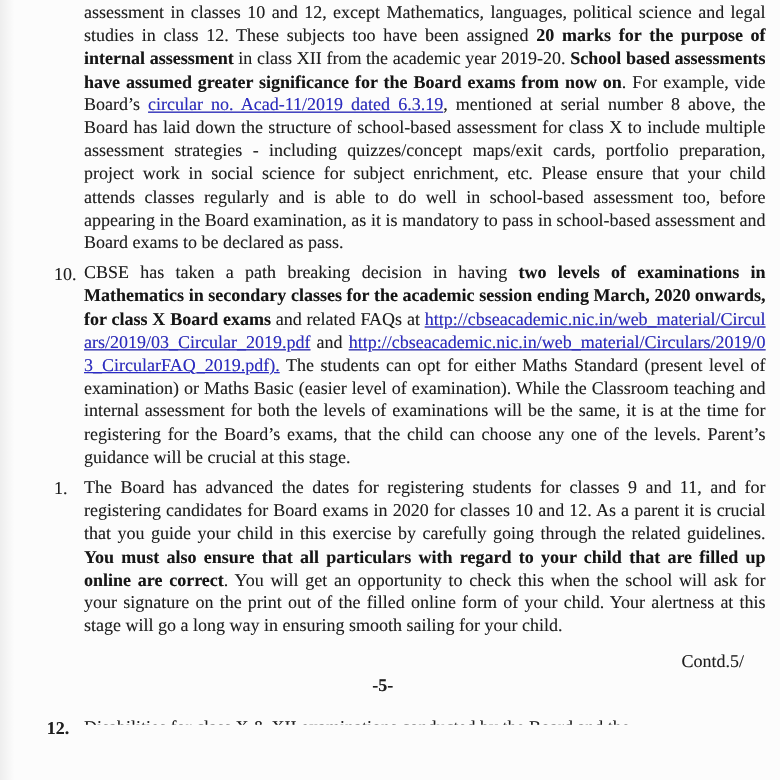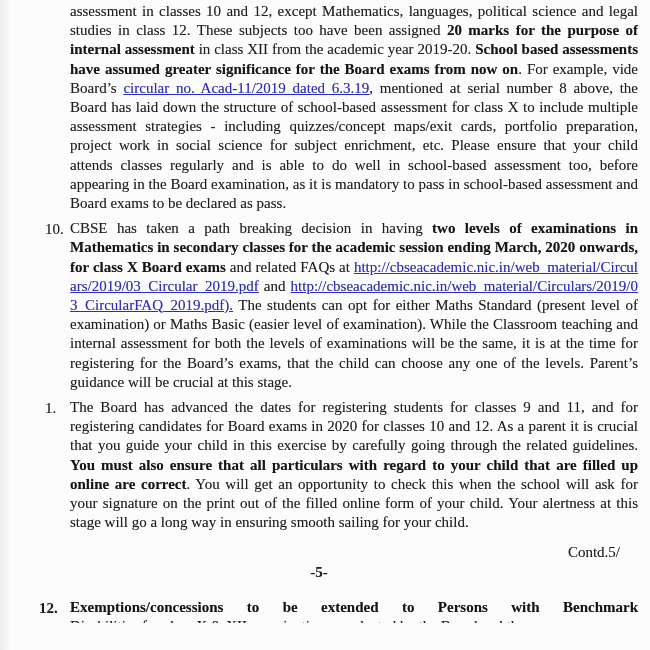--- a/index.html
+++ b/index.html
@@ -89,17 +89,16 @@
     <span class="num">1.</span>
     <p class="para"><span>The Board has advanced the dates for registering students for classes 9 and 11, and for registering candidates for Board exams in 2020 for classes 10 and 12. As a parent it is crucial that you guide your child in this exercise by carefully going through the related guidelines. </span><span class="b">You must also ensure that all particulars with regard to your child that are filled up online are correct</span><span>. You will get an opportunity to check this when the school will ask for your signature on the print out of the filled online form of your child. Your alertness at this stage will go a long way in ensuring smooth sailing for your child.</span></p>
   </div>
 
   <div class="contd">Contd.5/</div>
 
   <div class="pageno">-5-</div>
 
   <div class="item" style="margin-top:16px;">
     <span class="num num-12">12.</span>
-    <p class="para force-justify"><span class="b">Exemptions/concessions to be extended to Persons with Benchmark</span></p>
     <div class="partial-line">Disabilities for class X &amp; XII examinations conducted by the Board and the</div>
   </div>
 
 </div>
 
 </body></html>

